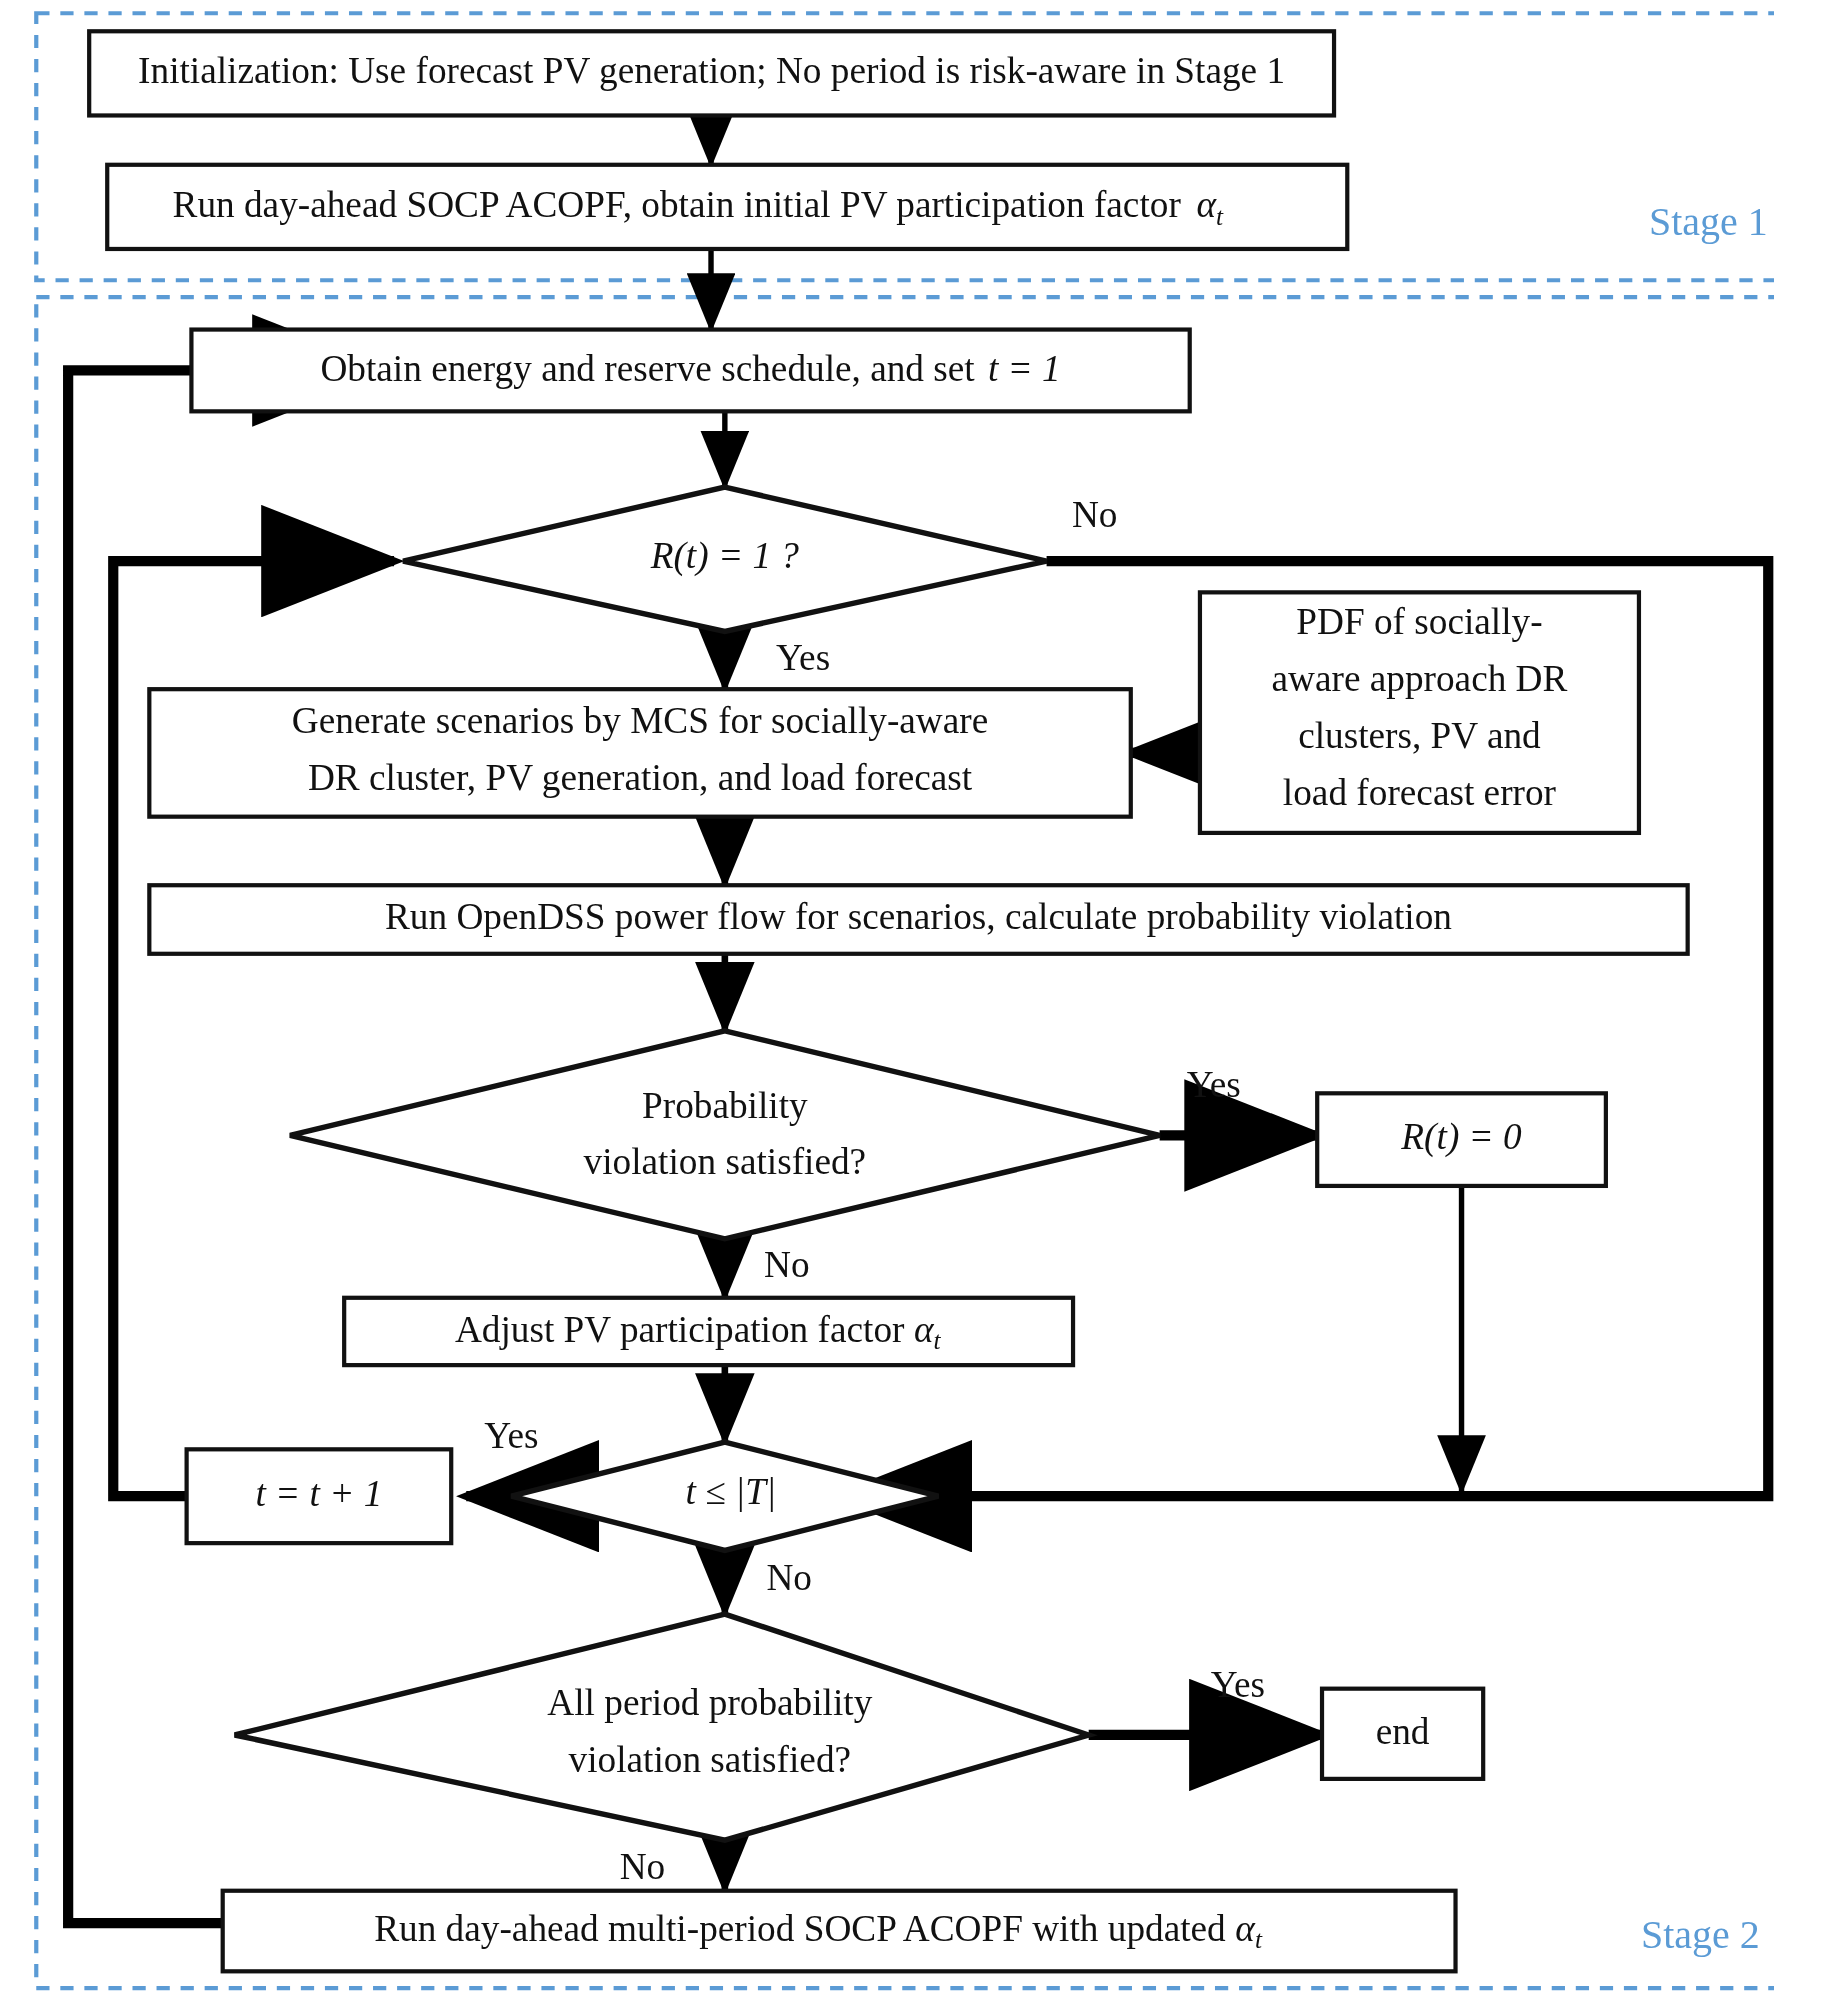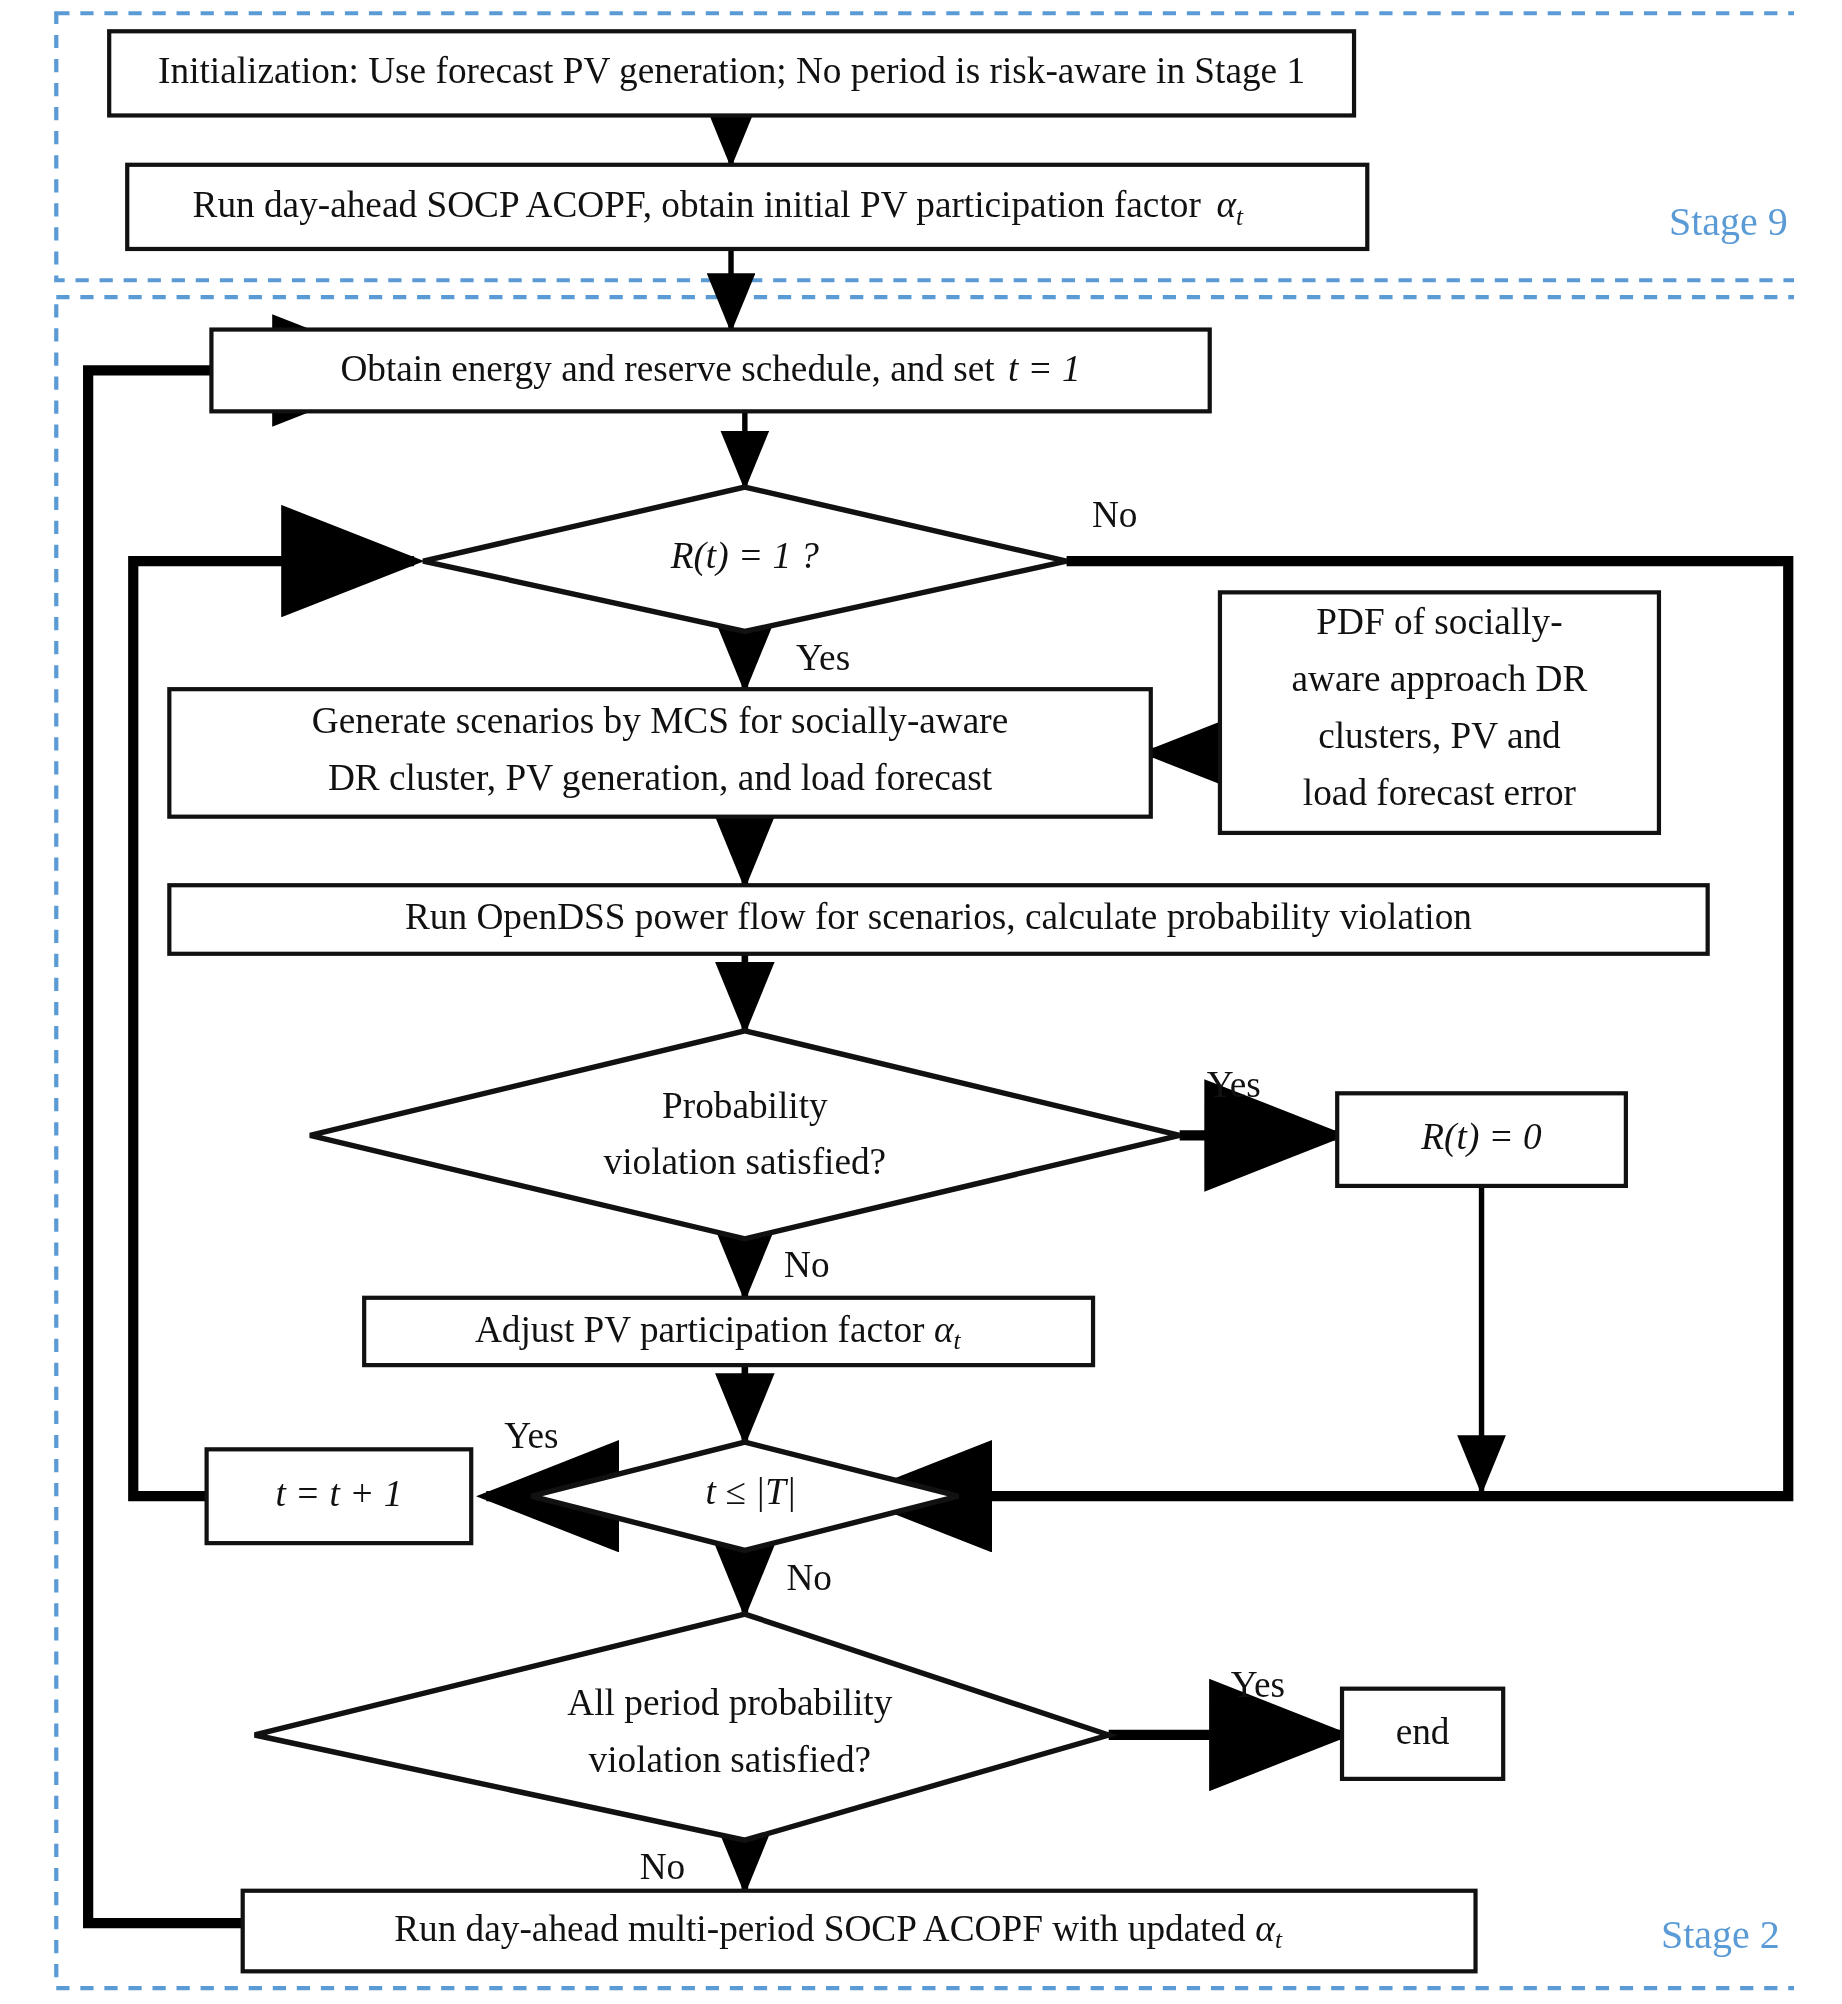--- a/index.html
+++ b/index.html
@@ -1,17 +1,17 @@
 <!DOCTYPE html>
 <html style="font-size:9.6px"><head>
 <meta charset="utf-8">
 <style>
   html,body{margin:0;padding:0;background:#ffffff;}
   body{font-family:"Liberation Serif", serif;}
-  #root{position:relative;width:1774px;height:2005px;background:#fff;overflow:hidden;margin-left:20px;}
+  #root{position:relative;width:1774px;height:2005px;background:#fff;overflow:hidden;}
   svg{position:absolute;left:0;top:0;width:1843px;height:2005px;}
   .stage-label{
     position:absolute;
     color:#5B9BD5;
     font-family:"Liberation Serif", serif;
     font-size:40px;
     white-space:nowrap;
   }
   .node-text{
     font-family:"Liberation Serif", serif;
@@ -176,17 +176,17 @@
     <text class="edge-label" x="1820" y="862">No</text>
     <text class="edge-label" x="1335" y="1100">Yes</text>
     <text class="edge-label" x="2018" y="1810">Yes</text>
     <text class="edge-label" x="1308" y="2110">No</text>
     <text class="edge-label" x="850" y="2393">Yes</text>
     <text class="edge-label" x="1312" y="2630">No</text>
     <text class="edge-label" x="2058" y="2808">Yes</text>
     <text class="edge-label" x="1068" y="3110">No</text>
   </svg>
 
-  <div class="stage-label" style="left:1649px; top:198px;">Stage 9</div>
+  <div class="stage-label" style="left:1649px; top:198px;">Stage 1</div>
   <div class="stage-label" style="left:1641px; top:1911px;text-align:right;">Stage 2</div>
 
 </div>
 
 
 </body></html>

